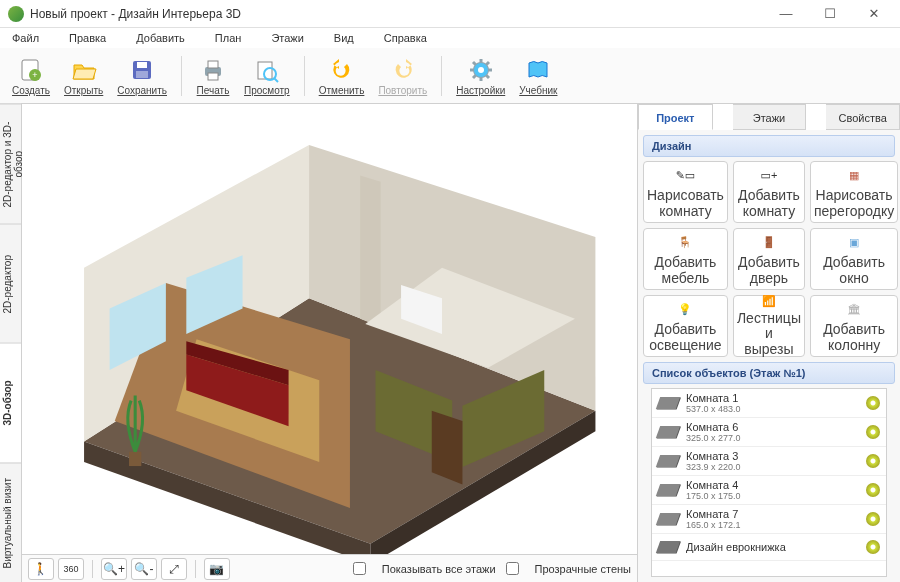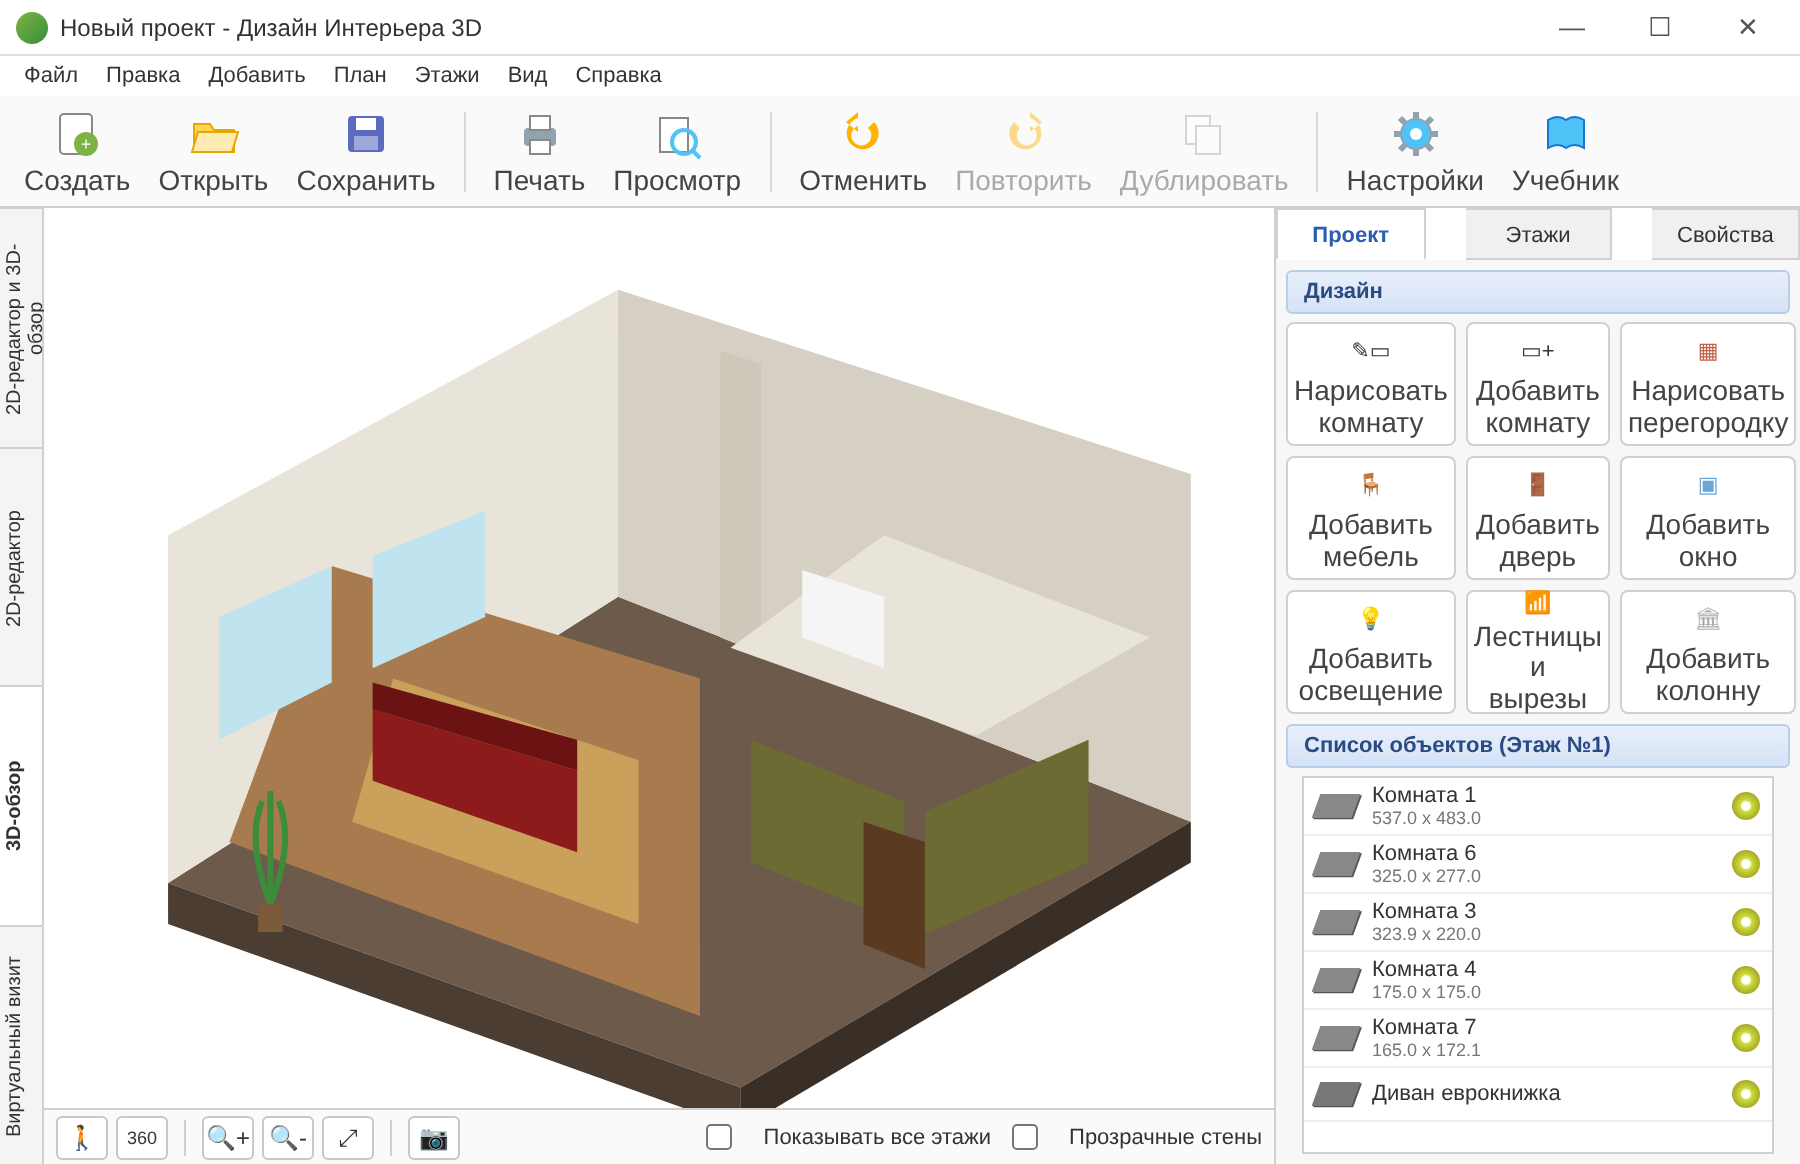--- a/index.html
+++ b/index.html
@@ -4,29 +4,29 @@
 <style>
 * { box-sizing: border-box; margin: 0; padding: 0; font-family: "Segoe UI", Tahoma, sans-serif; }
 body { background: #fff; width: 900px; height: 582px; overflow: hidden; font-size: 11px; color: #333; }
 
 .titlebar { height: 28px; display: flex; align-items: center; padding: 0 4px 0 8px; border-bottom: 1px solid #e0e0e0; }
 .titlebar .app-icon { width: 16px; height: 16px; background: linear-gradient(135deg,#7cb342,#388e3c); border-radius: 50%; margin-right: 6px; }
 .titlebar .title { font-size: 12px; }
 .titlebar .spacer { flex: 1; }
 .titlebar .winbtn { width: 44px; height: 28px; display: flex; align-items: center; justify-content: center; font-size: 13px; color: #555; cursor: pointer; }
 
-.menubar { height: 20px; display: flex; align-items: center; padding: 0 6px; gap: 2px; }
+.menubar { height: 20px; display: flex; align-items: center; padding: 0 6px; gap: 18px; }
 .menubar .menu { padding: 2px 6px; font-size: 11px; cursor: pointer; }
 
 .toolbar { height: 56px; display: flex; align-items: center; padding: 2px 6px; border-bottom: 1px solid #d0d0d0; background: #fafafa; gap: 2px; }
 .toolbar .group { display: flex; gap: 2px; }
 .toolbar .sep { width: 1px; height: 40px; background: #d8d8d8; margin: 0 6px; }
 .tbtn { display: flex; flex-direction: column; align-items: center; justify-content: center; padding: 2px 6px; min-width: 46px; cursor: pointer; border-radius: 3px; }
 .tbtn .ic { width: 28px; height: 28px; display: flex; align-items: center; justify-content: center; }
-.tbtn .lb { font-size: 14px; color: #444; margin-top: 1px; }
+.tbtn .lb { font-size: 10px; color: #444; margin-top: 1px; text-decoration: underline; }
 .tbtn.disabled .lb { color: #aaa; }
 .tbtn.disabled .ic { opacity: 0.45; }
 
 .workarea { display: flex; height: 478px; }
 .vtabs { width: 22px; display: flex; flex-direction: column; border-right: 1px solid #d0d0d0; }
 .vtab { flex: 1; writing-mode: vertical-rl; transform: rotate(180deg); text-align: center; font-size: 10px; padding: 6px 2px; border-bottom: 1px solid #d0d0d0; cursor: pointer; background: #f4f4f4; }
 .vtab.active { background: #fff; font-weight: bold; }
 
 .viewport { flex: 1; position: relative; display: flex; flex-direction: column; }
 .canvas3d { flex: 1; background: #fff; overflow: hidden; display:flex; align-items:center; justify-content:center; }
@@ -146,29 +146,20 @@
         </div>
       <div class="lb">Отменить</div>
     </div>
     <div class="tbtn disabled">
       <div class="ic">
           <svg width="26" height="26">
             <path d="M8 7 a8 8 0 1 0 8 -2 l0 -3 l6 5 l-6 5 l0 -3 a5 5 0 1 1 -5 1" fill="#ffb300"></path>
           </svg>
         </div>
       <div class="lb">Повторить</div>
-    </div>
-    <div class="tbtn disabled">
-      <div class="ic">
-          <svg width="26" height="26">
-            <rect x="4" y="4" width="12" height="14" fill="#fff" stroke="#aaa"></rect>
-            <rect x="9" y="9" width="12" height="14" fill="#fff" stroke="#aaa"></rect>
-          </svg>
-        </div>
-      <div class="lb">Дублировать</div>
     </div>
   </div>
   <div class="sep"></div>
   <div class="group">
     <div class="tbtn">
       <div class="ic">
           <svg width="26" height="26">
             <circle cx="13" cy="13" r="8" fill="#90a4ae"></circle>
             <circle cx="13" cy="13" r="3" fill="#fff"></circle>
             <g stroke="#90a4ae" stroke-width="3">
@@ -349,20 +340,20 @@
           <div class="oicon"></div>
           <div class="oinfo">
             <div class="oname">Комната 7</div>
             <div class="odim">165.0 x 172.1</div>
           </div>
           <div class="oeye"></div>
         </div>
       <div class="orow">
           <div class="oicon" style="background:#777;"></div>
           <div class="oinfo">
-            <div class="oname">Диван еврокнижка</div>
+            <div class="oname">Дизайн еврокнижка</div>
             <div class="odim"></div>
           </div>
           <div class="oeye"></div>
         </div>
     </div>
   </div>
 </div>
 
 </body></html>

